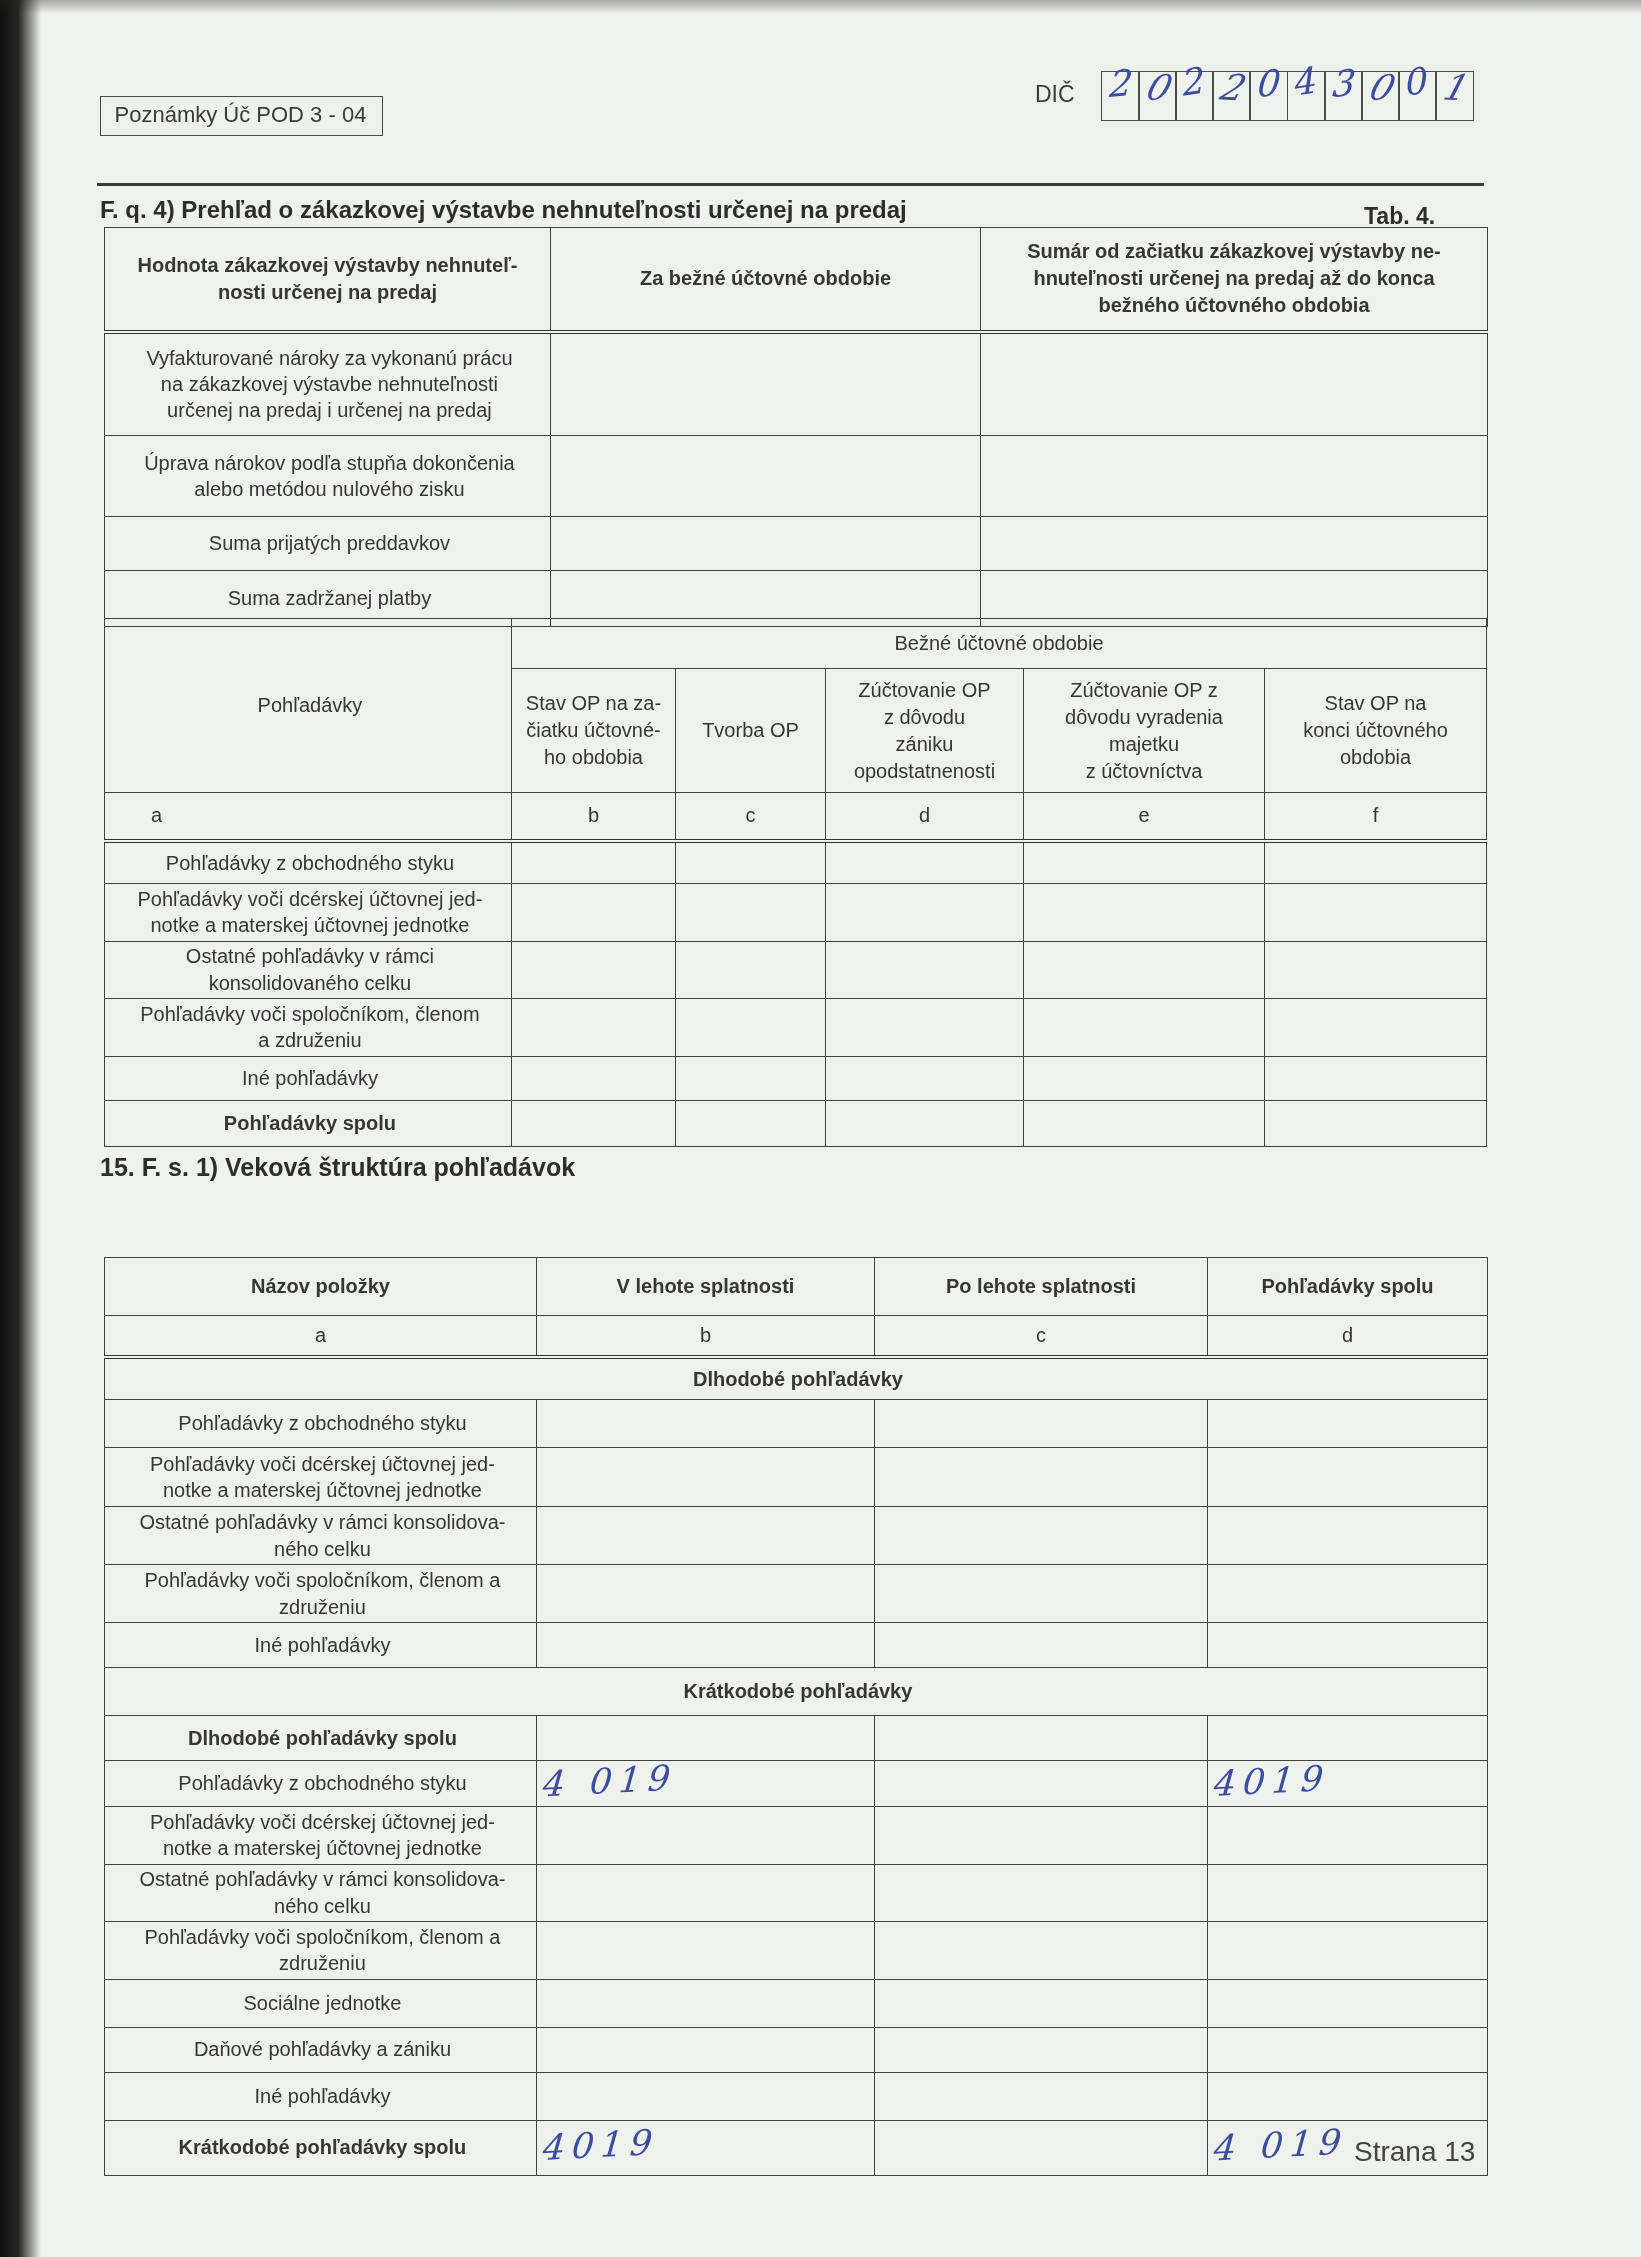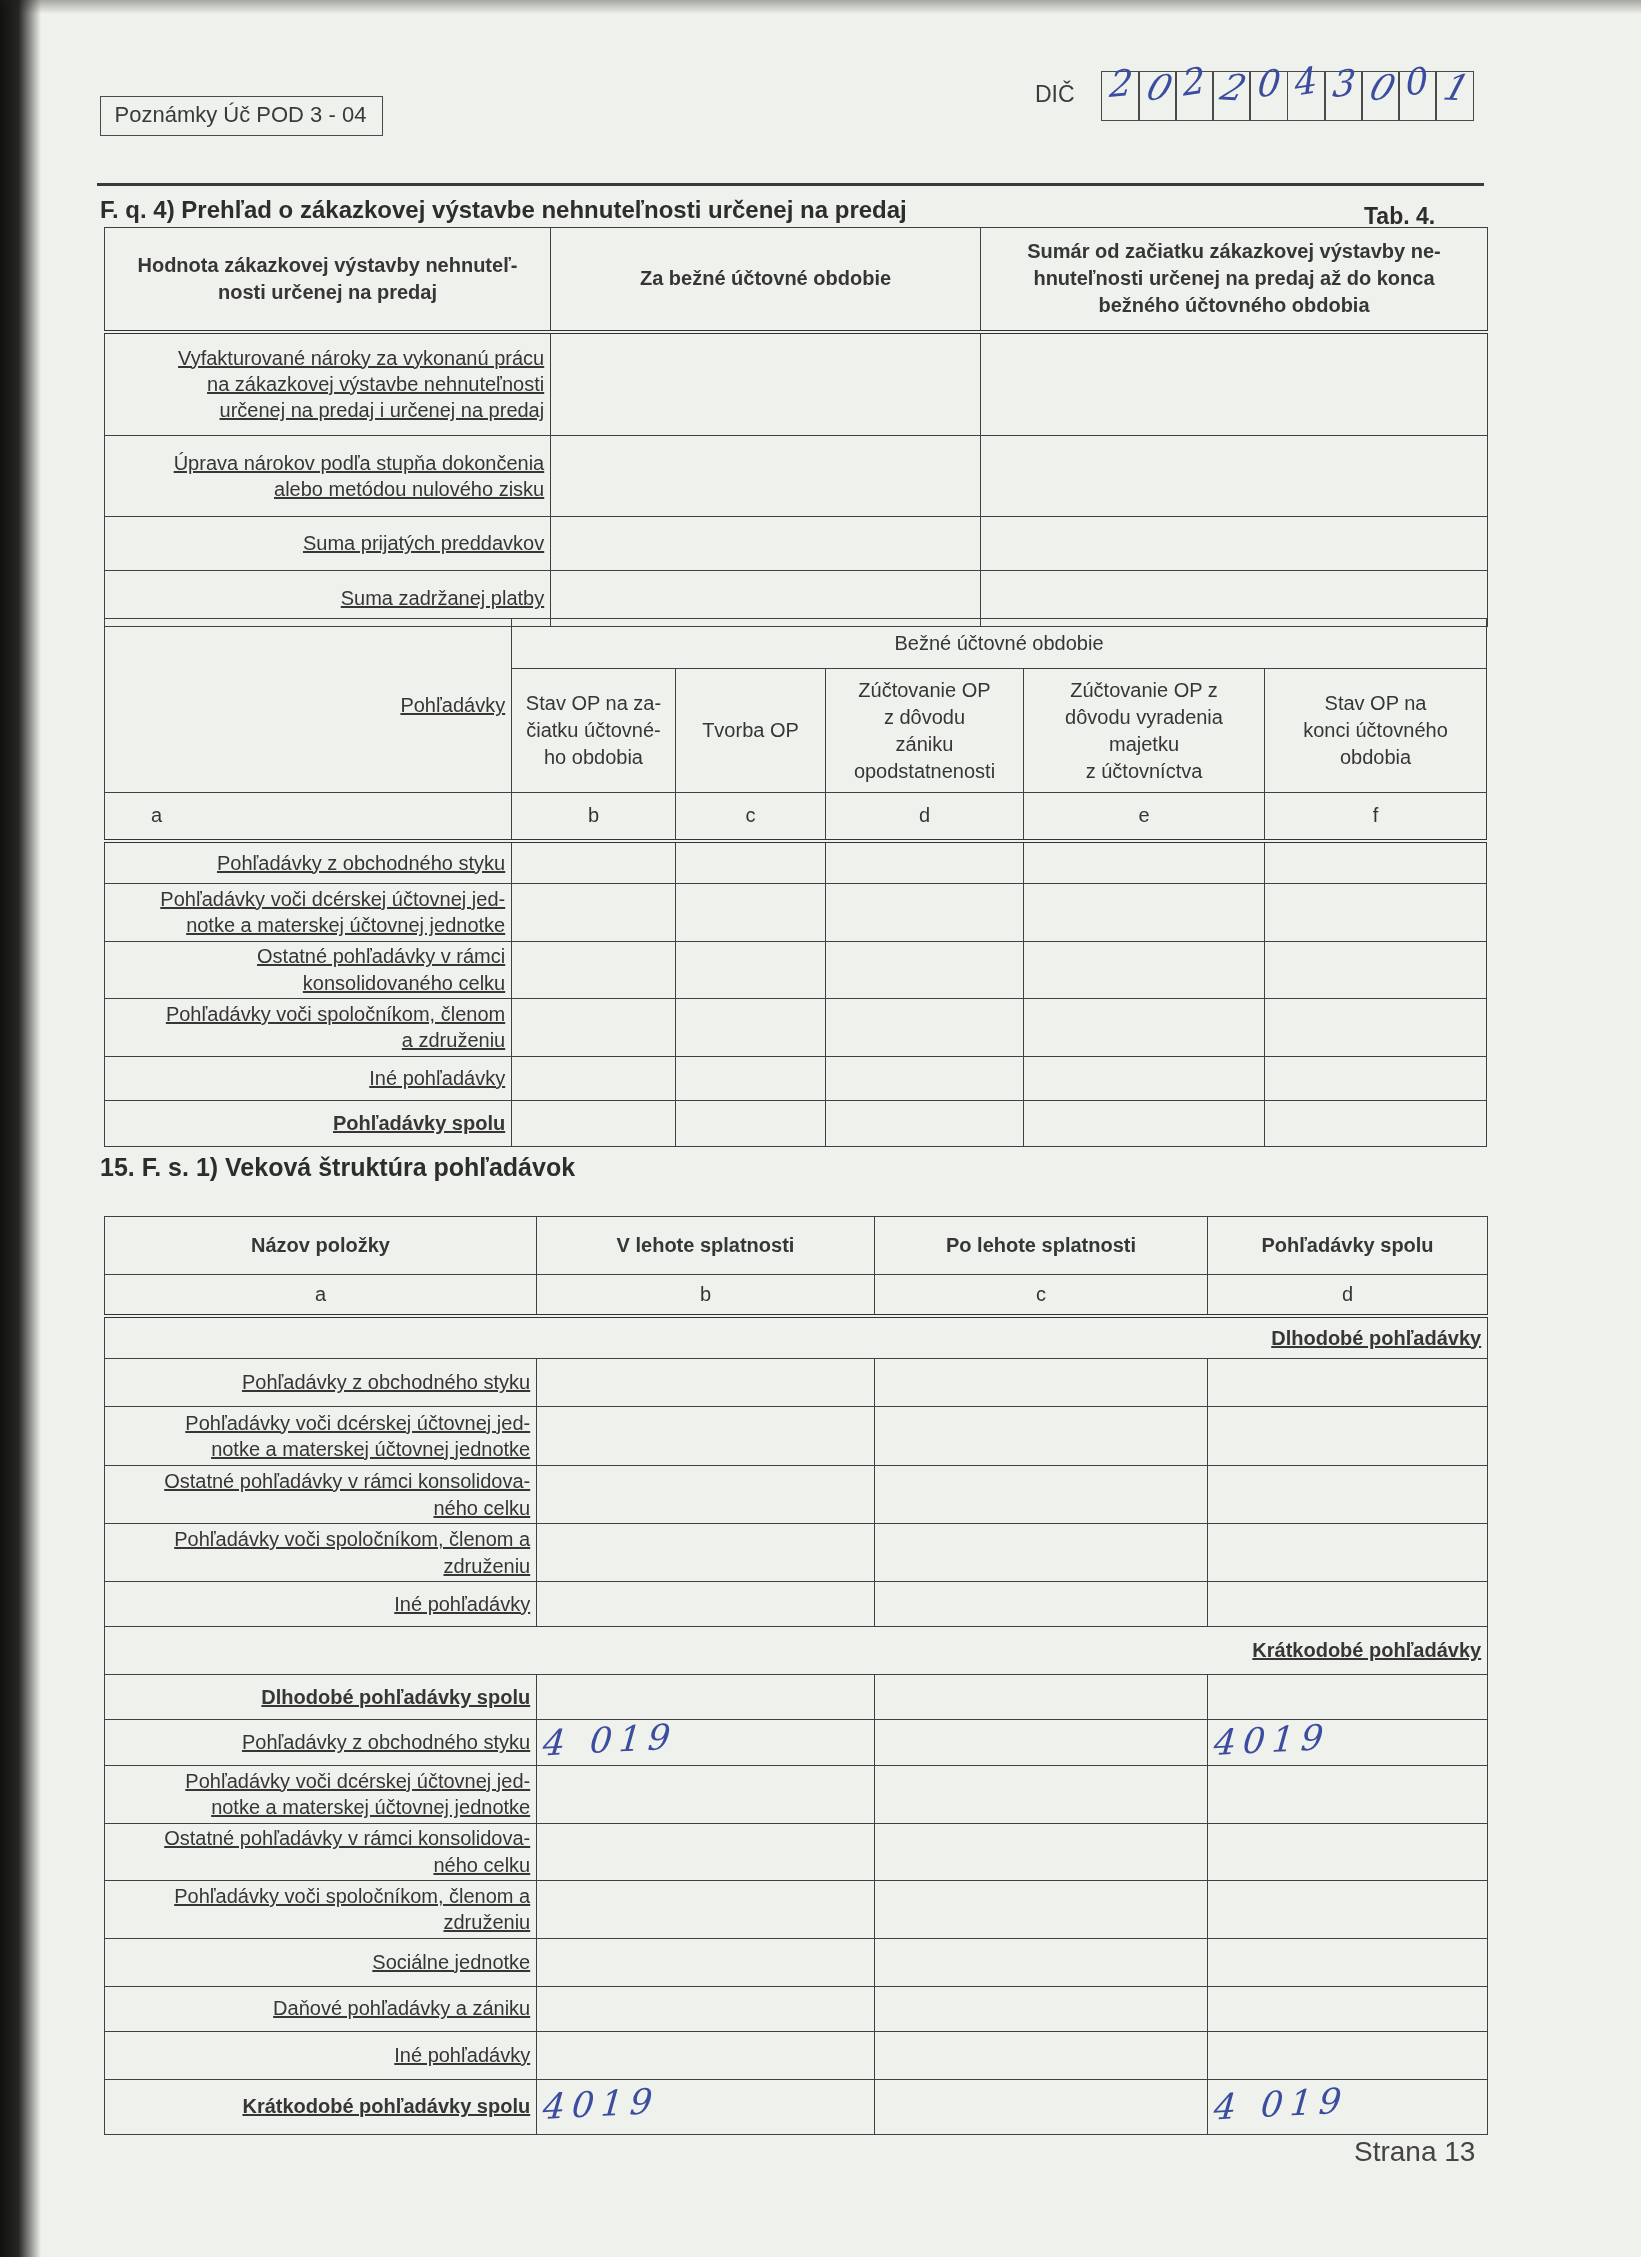--- a/index.html
+++ b/index.html
@@ -31,21 +31,21 @@
   .title-fq4{left:100px;top:196px;font-size:24px;}
   .tab4{position:absolute;left:1364px;top:203px;font-size:23px;font-weight:bold;color:#2d2d2d;}
   .title-14{left:100px;top:579px;font-size:25px;}
   .title-15{left:100px;top:1153px;font-size:25px;}
 
   table.t{position:absolute;border-collapse:collapse;table-layout:fixed;
     background:transparent;}
   table.t td{border:1.9px solid #414141;font-size:20px;color:#363636;
     padding:1.9px 5.8px;vertical-align:middle;overflow:hidden;}
   .pre{white-space:pre-line;}
-  .lbl{text-align:right;padding-left:9.7px !important;line-height:1.32;text-decoration:underline;}
+  .lbl{text-align:center;padding-left:9.7px !important;line-height:1.32;}
   .hdr{text-align:center;line-height:1.35;}
   .b{font-weight:bold;}
   .hsep{border-bottom:4.8px double #333 !important;}
   .letters td{text-align:center;color:#4a4a4a;font-size:20px;}
   .val{padding:0;}
   .hw{font-family:"DejaVu Serif",serif;font-style:italic;color:#3c4da0;
     font-size:35px;letter-spacing:6.8px;display:inline-block;
     transform:rotate(-3deg) skewX(-8deg);position:relative;top:-2.9px;}
   .hw-b{padding-left:46px;}
   .hw-d{padding-left:75px;}
@@ -229,21 +229,21 @@
           <td></td>
           <td></td>
           <td></td>
           <td></td>
     </tr>
   </tbody>
     </table>
 
   <div class="sec-title title-15">15. F. s. 1) Veková štruktúra pohľadávok</div>
 
-  <table class="t" style="left:104px;top:1216px;width:1383px;">
+  <table class="t" style="left:104px;top:1257px;width:1383px;">
     <colgroup>
         <col style="width:432px">
         <col style="width:338px">
         <col style="width:333px">
         <col style="width:280px">
       </colgroup>
     <tbody>
         <tr style="height:58px">
       <td class="hdr b">Názov položky</td>
       <td class="hdr b">V lehote splatnosti</td>

